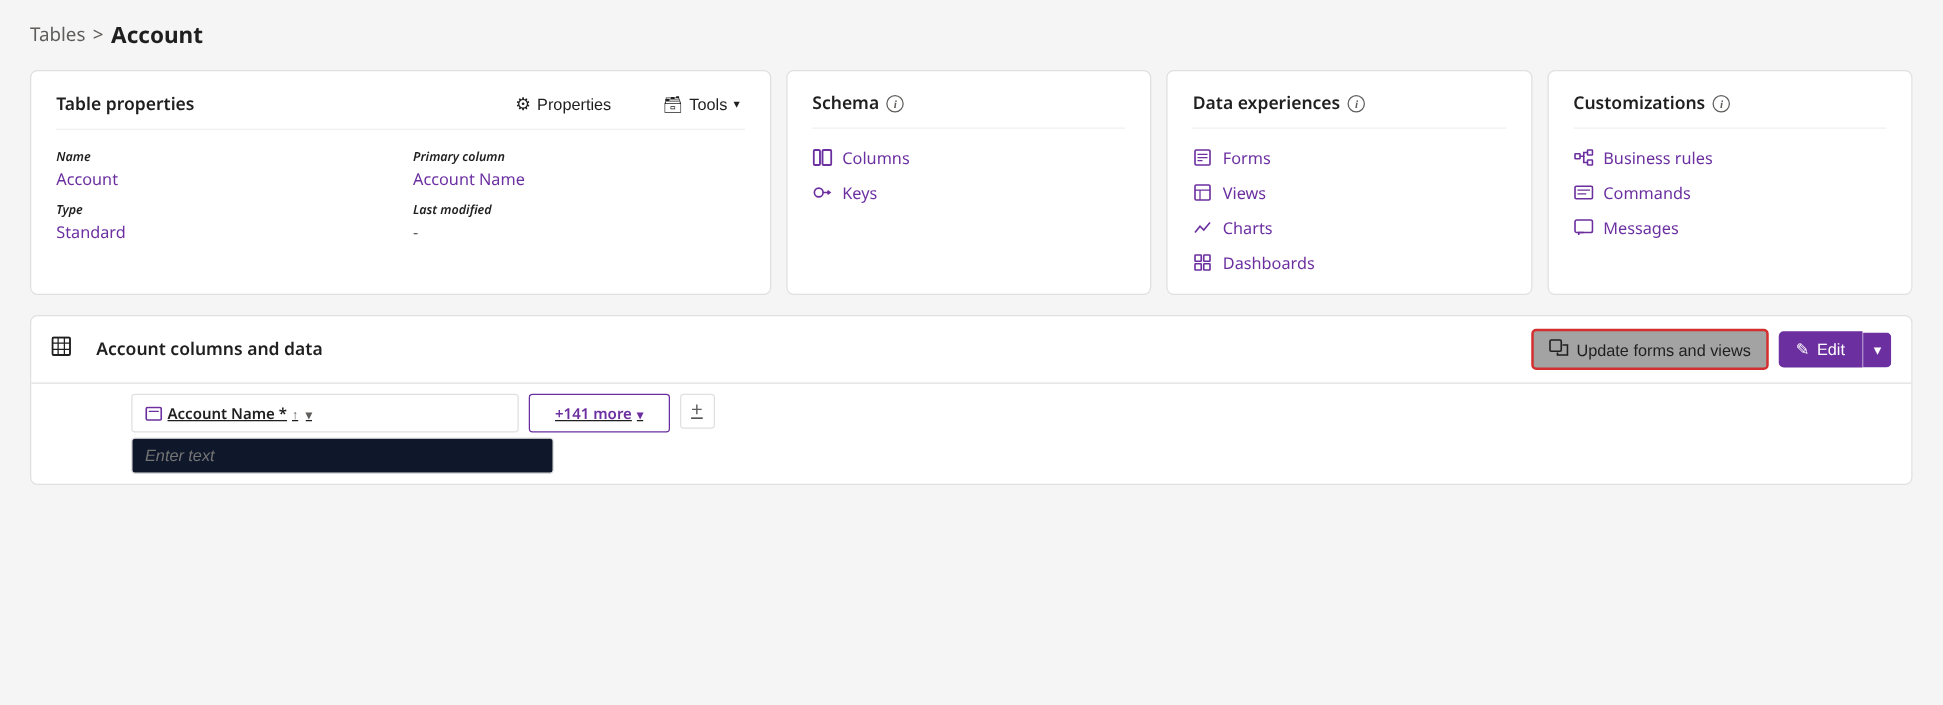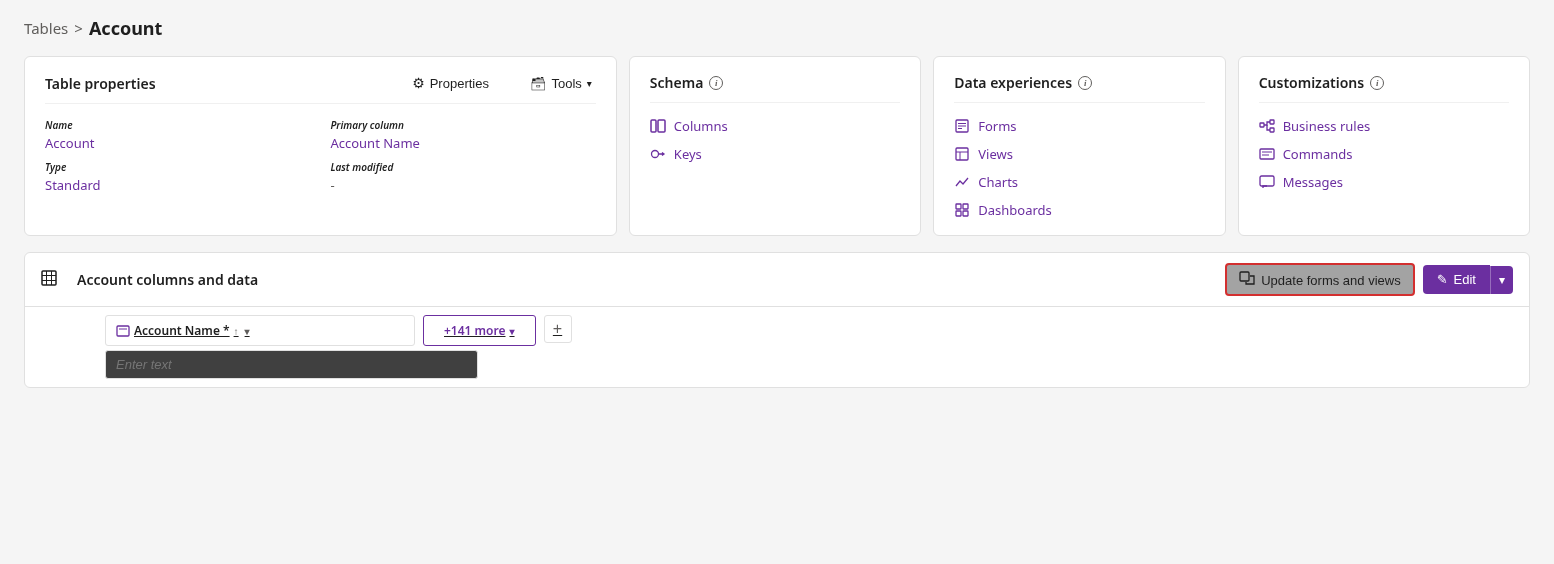--- a/index.html
+++ b/index.html
@@ -246,28 +246,28 @@
       cursor: pointer;
       font-size: 16px;
       color: #605e5c;
     }
     .data-row {
       display: flex;
       padding: 0 16px 0 80px;
       gap: 8px;
     }
     .data-cell-input {
-      width: 373px;
+      width: 338px;
       padding: 6px 10px;
       border: 1px solid #e0e0e0;
       border-radius: 3px;
       font-size: 13px;
       color: #a19f9d;
       font-style: italic;
-      background: #404040;
+      background: #0f172a;
       outline: none;
     }
     .divider {
       width: 1px;
       background: #e0e0e0;
       margin: 0 4px;
     }
   </style>
 </head>
 <body>

